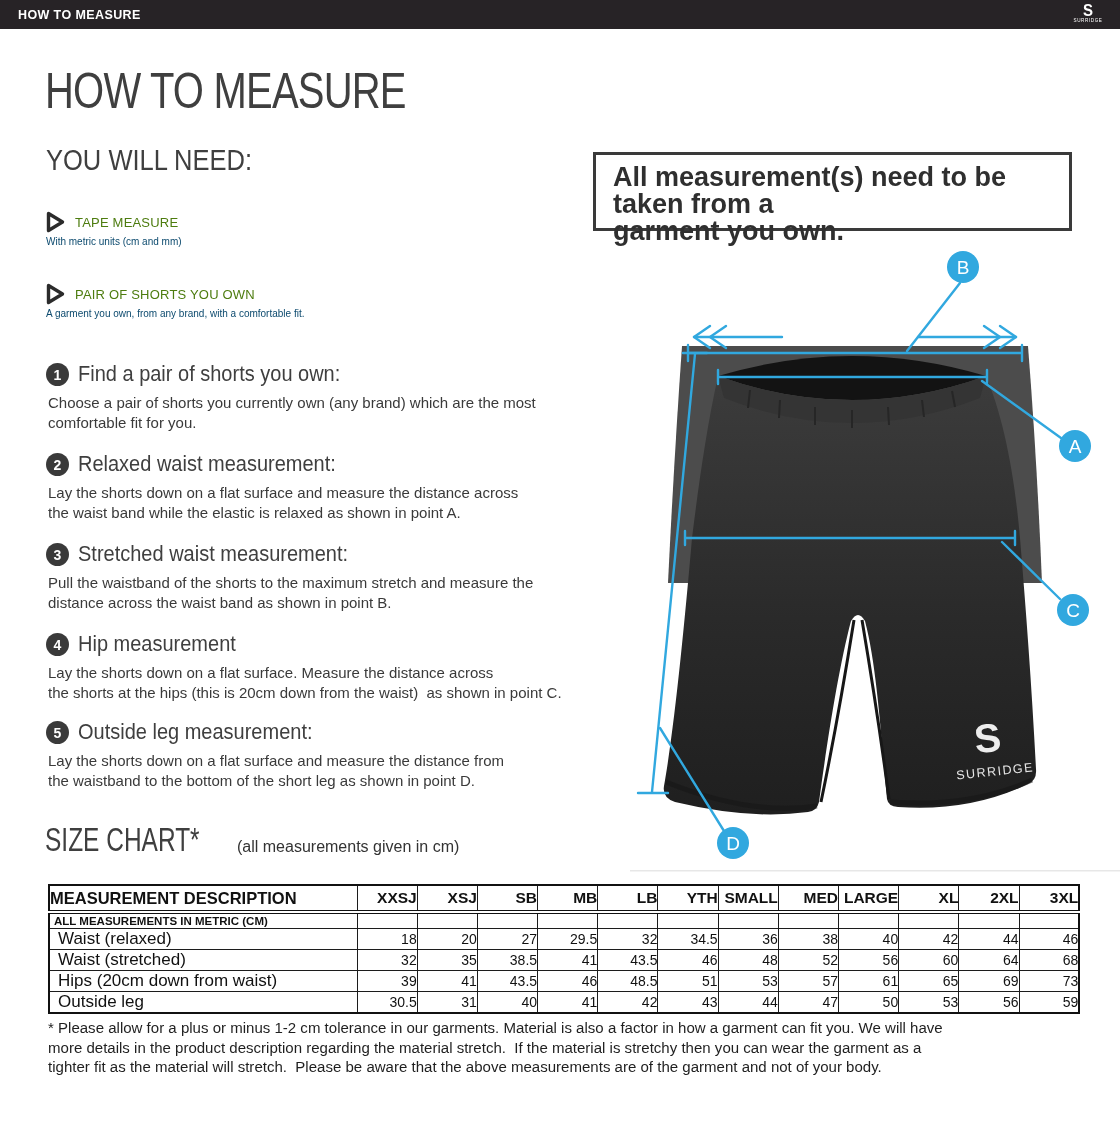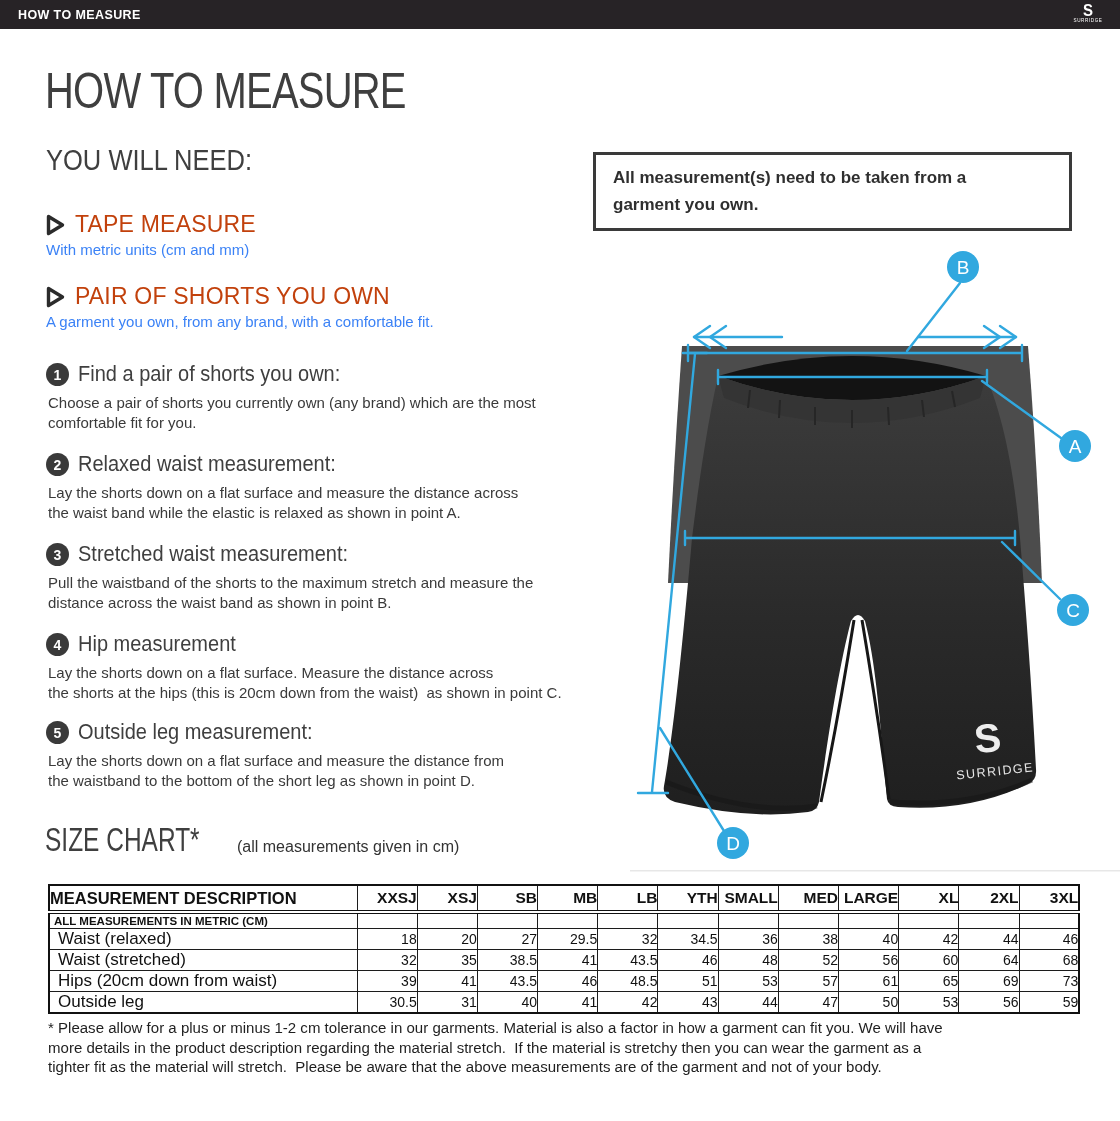--- a/index.html
+++ b/index.html
@@ -13,33 +13,33 @@
   .topbar-logo .w{font-size:4.6px;letter-spacing:.6px;display:block;margin-top:1.5px;}
 
   .cond{transform:scaleX(.8);transform-origin:0 50%;}
   .cond2{transform:scaleX(.88);transform-origin:0 50%;}
 
   h1.page-title{position:absolute;left:45px;top:62px;margin:0;font-size:50px;font-weight:400;color:#3f3f3f;letter-spacing:-1px;white-space:nowrap;}
   .ywn{position:absolute;left:46px;top:144px;font-size:29px;color:#3f3f3f;white-space:nowrap;}
 
   .need{position:absolute;left:46px;}
   .need .row{display:flex;align-items:center;gap:10px;}
-  .need .label{font-size:23px;color:#c2410c;letter-spacing:.2px;}
-  .need .desc{font-size:15px;color:#3b82f6;margin-top:3px;white-space:pre;}
+  .need .label{font-size:13px;color:#4d7c0f;letter-spacing:.2px;}
+  .need .desc{font-size:10px;color:#0c4a6e;margin-top:3px;white-space:pre;}
   #need1{top:211px;} #need2{top:283px;}
 
   .step{position:absolute;left:46px;}
   #step1{top:362px;} #step2{top:452px;} #step3{top:542px;} #step4{top:632px;} #step5{top:720px;}
   .step-head{display:flex;align-items:center;gap:9px;}
   .badge{width:23px;height:23px;border-radius:50%;background:#3a3a3a;color:#fff;font-size:14px;font-weight:bold;display:flex;align-items:center;justify-content:center;flex:0 0 23px;}
   .step-title{font-size:21.5px;color:#3f3f3f;white-space:nowrap;transform:scaleX(.93);transform-origin:0 50%;}
   .step-body{margin-top:6px;margin-left:2px;font-size:15px;line-height:19.5px;color:#3a3a3a;white-space:pre;}
 
   .note-box{position:absolute;left:593px;top:152px;width:479px;height:79px;box-sizing:border-box;border:3px solid #3a3a3a;background:#fff;}
-  .note-text{margin:9px 0 0 17px;font-size:17px;font-weight:bold;line-height:27px;color:#2f2f2f;white-space:pre-line;}
+  .note-text{margin:9px 0 0 17px;font-size:27px;font-weight:bold;line-height:27px;color:#2f2f2f;white-space:pre-line;}
 
   .size-chart-h{position:absolute;left:45px;top:820px;font-size:34px;font-weight:400;color:#3f3f3f;white-space:nowrap;transform:scaleX(.72);transform-origin:0 0;}
   .size-chart-sub{position:absolute;left:237px;top:838px;font-size:16px;color:#333;white-space:nowrap;}
 
   table.size{position:absolute;left:48px;top:884px;border-collapse:collapse;table-layout:fixed;width:1031px;color:#111;}
   table.size th,table.size td{border:1px solid #1c1c1c;padding:0;overflow:hidden;white-space:nowrap;}
   table.size{border:2px solid #111;}
   table.size thead tr{height:27px;}
   table.size thead th{border-bottom:4px double #111;font-size:15.5px;font-weight:bold;text-align:right;}
   table.size thead th.desc{text-align:left;font-size:16.5px;}

